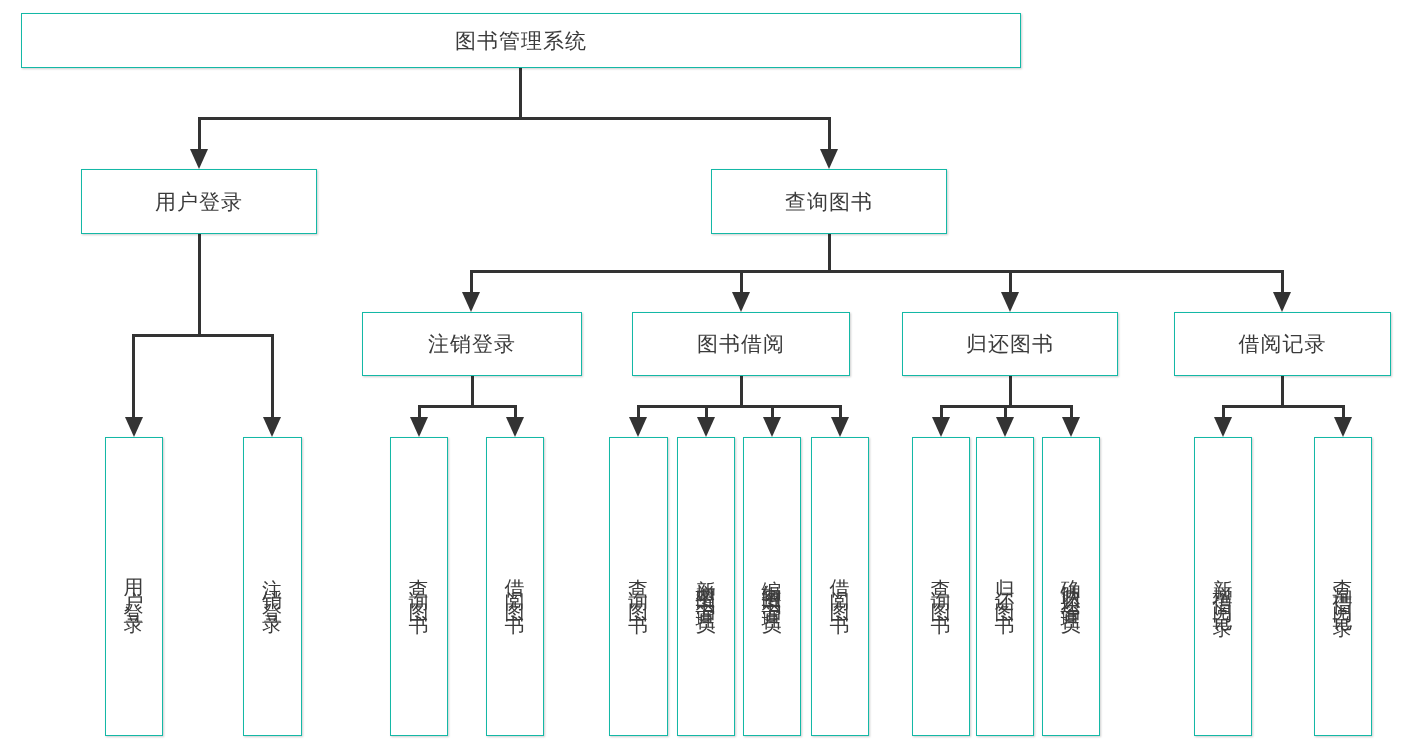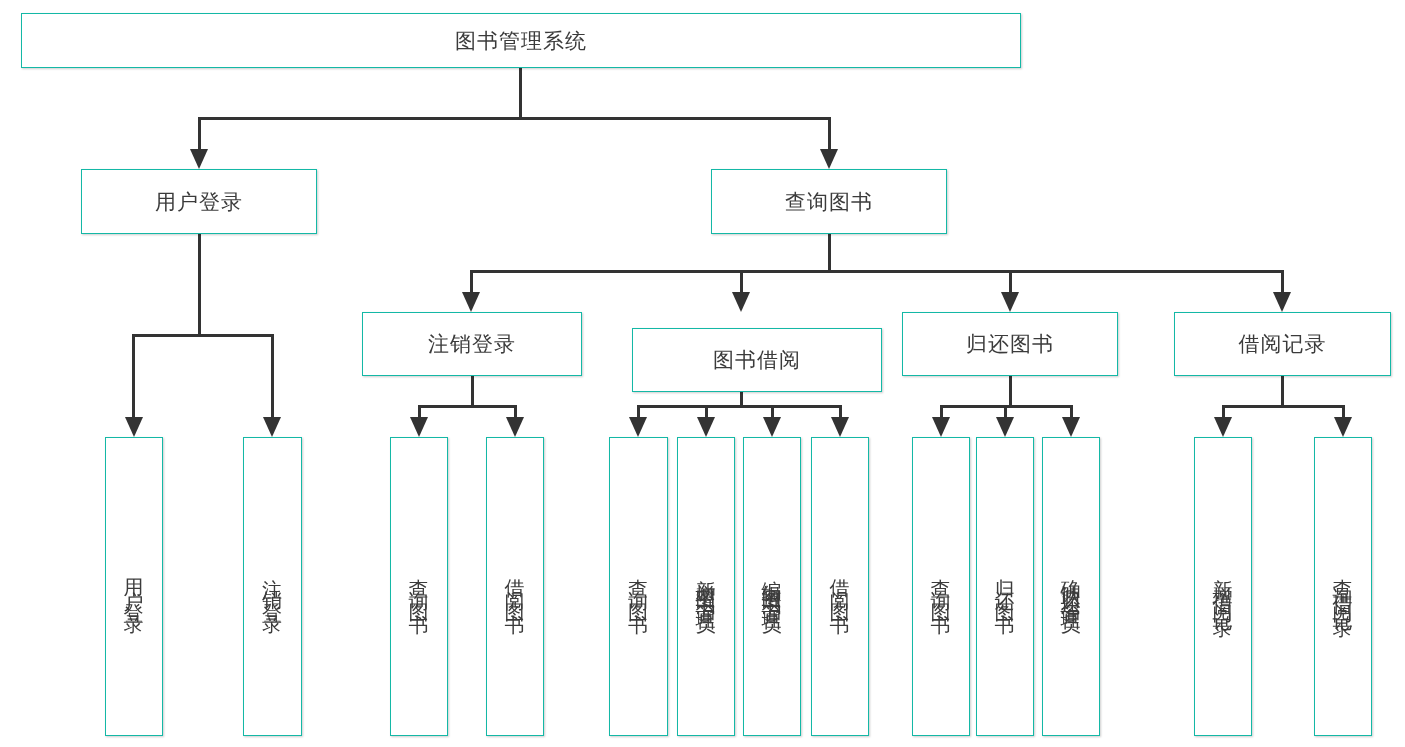--- a/index.html
+++ b/index.html
@@ -133,21 +133,21 @@
   <div class="box h" style="left:81px;top:169px;width:236px;height:65px;">
     <span>用户登录</span>
   </div>
   <div class="box h" style="left:711px;top:169px;width:236px;height:65px;">
     <span>查询图书</span>
   </div>
 
   <div class="box h" style="left:362px;top:312px;width:220px;height:64px;">
     <span>注销登录</span>
   </div>
-  <div class="box h" style="left:632px;top:328px;width:250px;height:64px;">
+  <div class="box h" style="left:632px;top:312px;width:218px;height:64px;">
     <span>图书借阅</span>
   </div>
   <div class="box h" style="left:902px;top:312px;width:216px;height:64px;">
     <span>归还图书</span>
   </div>
   <div class="box h" style="left:1174px;top:312px;width:217px;height:64px;">
     <span>借阅记录</span>
   </div>
 
   <div class="box v" style="left:105px;top:437px;width:58px;height:299px;">

